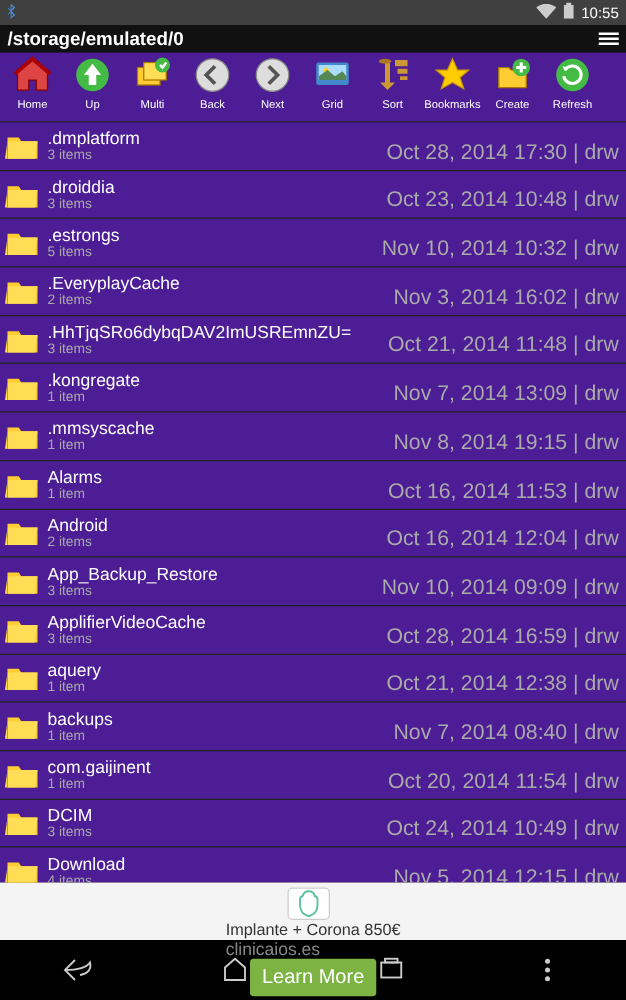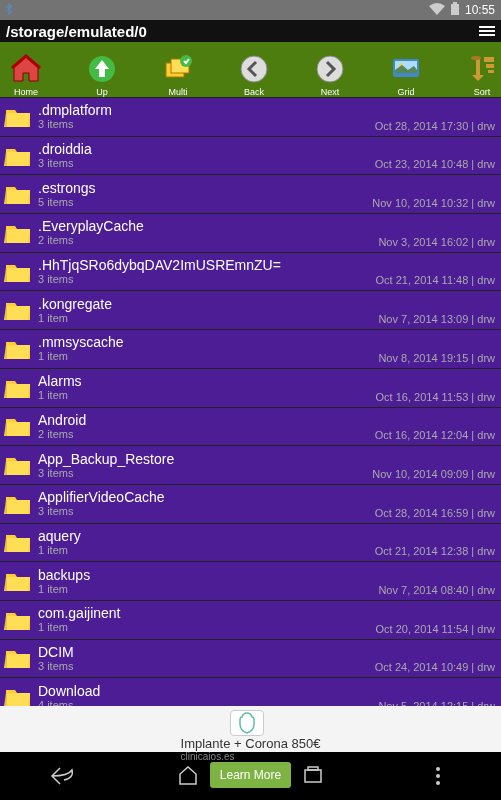--- a/index.html
+++ b/index.html
@@ -1,45 +1,45 @@
 <!DOCTYPE html>
 <html><head>
 <meta charset="utf-8">
 <style>
 * { margin: 0; padding: 0; box-sizing: border-box; }
 html, body { width: 501px; height: 800px; background: #000; font-family: Arial, sans-serif; overflow: hidden; }
 
-.status-bar { height: 20px; background: #737373; color: #fff; display: flex; align-items: center; padding: 0 6px; font-size: 12px; }
+.status-bar { height: 20px; background: #404040; color: #fff; display: flex; align-items: center; padding: 0 6px; font-size: 12px; }
 .status-bar .left { display: flex; gap: 4px; }
 .status-bar .right { margin-left: auto; display: flex; align-items: center; gap: 6px; }
 .bt-icon { width: 8px; height: 12px; }
 
 .path-bar { height: 22px; background: #111; color: #fff; display: flex; align-items: center; padding: 0 6px; font-size: 15px; font-weight: bold; }
 .path-bar .menu { margin-left: auto; display: flex; flex-direction: column; gap: 2px; align-items: flex-end; }
 .path-bar .menu div { width: 16px; height: 2px; background: #fff; }
 
-.toolbar { height: 56px; background: #4d7c0f; display: flex; align-items: flex-end; overflow: hidden; padding: 2px 2px 0 2px; border-bottom: 1px solid #222; gap: 28px; }
+.toolbar { height: 56px; background: #4c1d95; display: flex; align-items: flex-start; overflow: hidden; padding: 2px 2px 0 2px; border-bottom: 1px solid #222; }
 .tool { width: 48px; display: flex; flex-direction: column; align-items: center; flex-shrink: 0; cursor: pointer; }
 .tool .ic { width: 32px; height: 32px; display: flex; align-items: center; justify-content: center; }
 .tool .lbl { color: #fff; font-size: 9px; margin-top: 2px; white-space: nowrap; }
 
 .file-list { height: 608px; overflow-y: hidden; background: #4c1d95; }
 .row { display: flex; align-items: center; border-bottom: 1px solid #222; padding: 2px 6px 2px 4px; height: 38.7px; }
 .folder-ic { width: 28px; height: 24px; flex-shrink: 0; margin-right: 6px; }
 .row .info { display: flex; flex-direction: column; flex: 1; min-width: 0; }
 .row .name { color: #fff; font-size: 14px; line-height: 16px; white-space: nowrap; overflow: hidden; }
 .row .sub { color: #aaa; font-size: 11px; line-height: 13px; }
-.row .meta { color: #aaa; font-size: 11px; white-space: nowrap; margin-left: 8px; align-self: flex-end; margin-bottom: 2px; }
+.row .meta { color: #aaa; font-size: 17px; white-space: nowrap; margin-left: 8px; align-self: flex-end; margin-bottom: 2px; }
 
 .ad-bar { height: 46px; background: #f4f4f4; display: flex; align-items: center; padding: 4px 8px; flex-direction: column; }
 .ad-ic { width: 34px; height: 34px; background: #fff; border: 1px solid #ccc; border-radius: 4px; display: flex; align-items: center; justify-content: center; margin-right: 8px; }
 .ad-text { flex: 1; }
 .ad-title { font-size: 13px; color: #333; }
-.ad-sub { font-size: 10px; color: #888; }
-.ad-btn { background: #7cb342; color: #fff; font-size: 12px; padding: 6px 10px; border-radius: 3px; border: none; }
+.ad-sub { font-size: 14px; color: #888; }
+.ad-btn { background: #7cb342; color: #fff; font-size: 16px; padding: 6px 10px; border-radius: 3px; border: none; }
 
 .nav-bar { height: 48px; background: #000; display: flex; align-items: center; justify-content: space-around; }
 .nav-btn { width: 60px; height: 40px; display: flex; align-items: center; justify-content: center; cursor: pointer; }
 </style>
 </head>
 <body>
 
 <div class="status-bar">
   <div class="left">
     <span>

